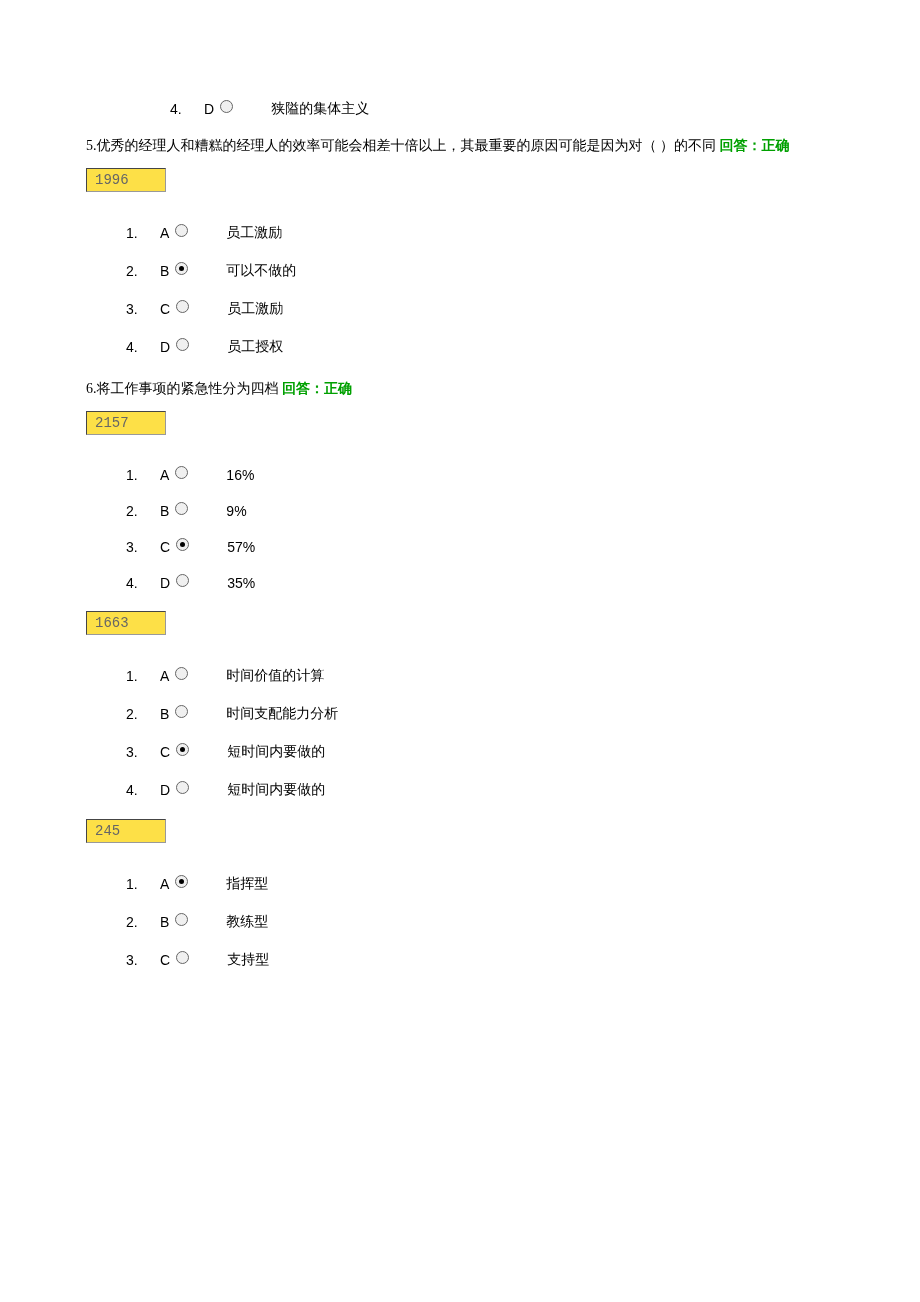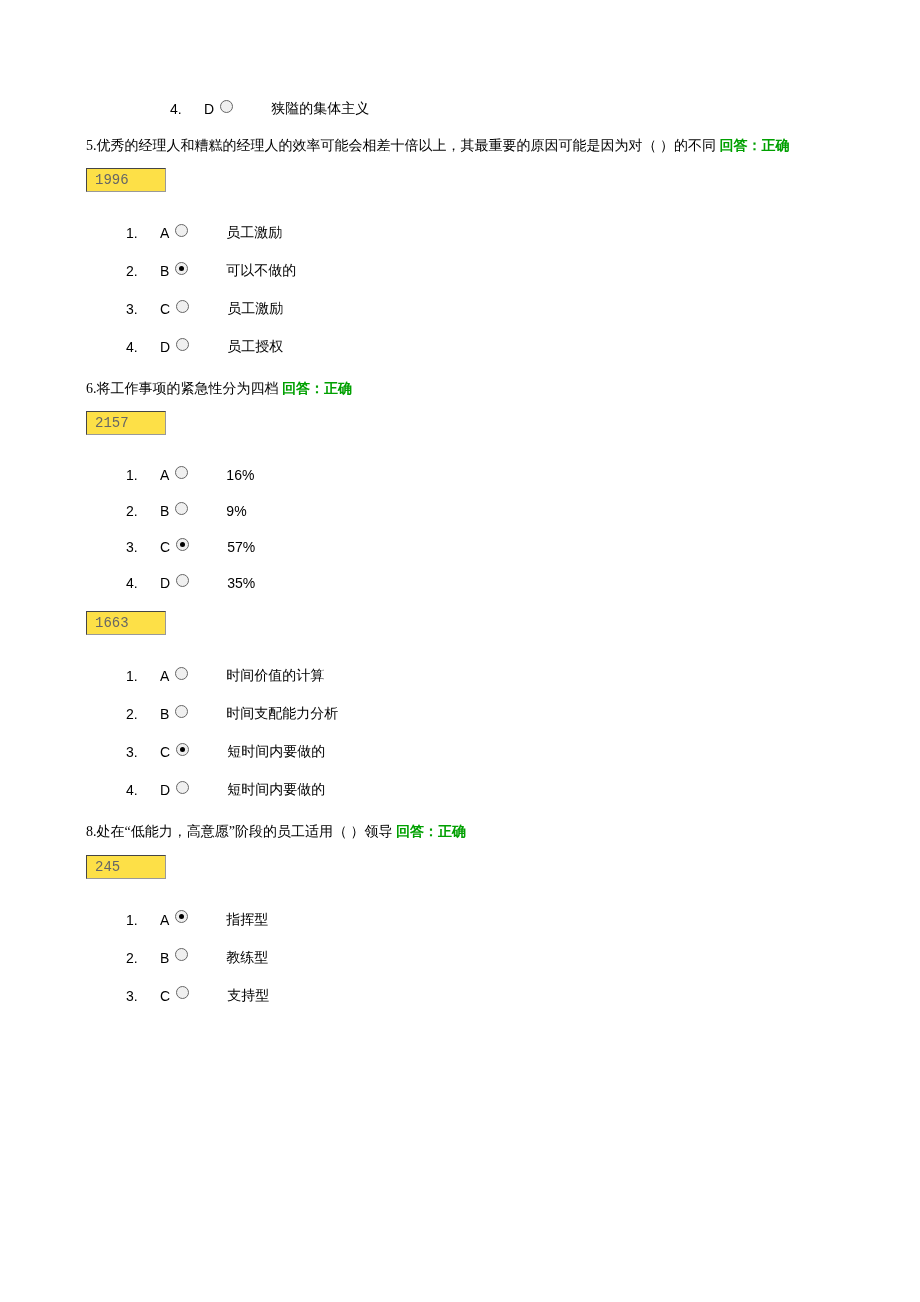--- a/index.html
+++ b/index.html
@@ -174,21 +174,21 @@
           <span class="radio selected"></span>
           <span class="option-text">短时间内要做的</span>
         </li>
         <li>
           <span class="option-number">4.</span>
           <span class="option-letter">D</span>
           <span class="radio"></span>
           <span class="option-text">短时间内要做的</span>
         </li>
       </ul></div>
-    <div><div class="question-text"><span>8.</span><span>处在“低能力，高意愿”阶段的员工适用（  ）领导  </span><span class="correct">回答：正确</span></div><div class="id-box">245</div><ul class="options">
+    <div><div class="id-box">245</div><ul class="options">
         <li>
           <span class="option-number">1.</span>
           <span class="option-letter">A</span>
           <span class="radio selected"></span>
           <span class="option-text">指挥型</span>
         </li>
         <li>
           <span class="option-number">2.</span>
           <span class="option-letter">B</span>
           <span class="radio"></span>

